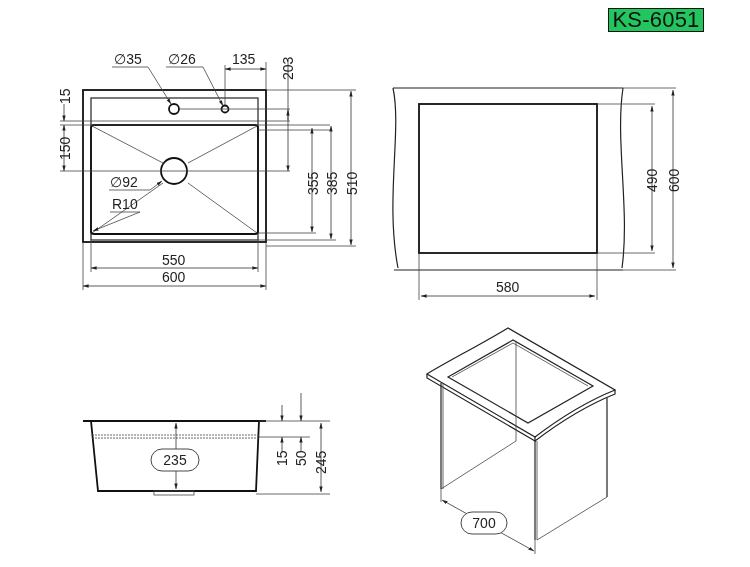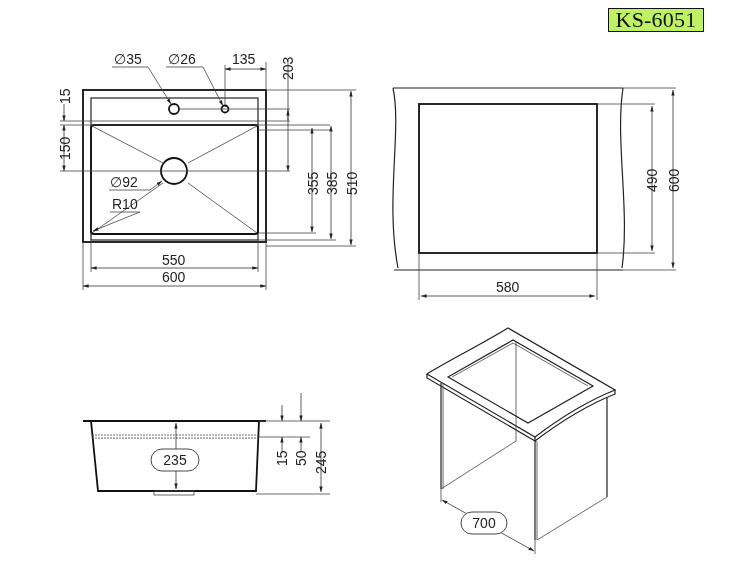--- a/index.html
+++ b/index.html
@@ -1,21 +1,21 @@
 <!DOCTYPE html>
 <html><head>
   <meta charset="utf-8">
   <style>
     html, body { margin: 0; padding: 0; background: #ffffff; }
     body { width: 750px; height: 567px; position: relative; overflow: hidden; font-family: "Liberation Sans", sans-serif; }
     .model-badge {
       position: absolute; left: 608px; top: 8px; width: 96px; height: 24px;
       border: 1.5px solid #111; box-sizing: border-box;
-      font-family: Liberation Serif, serif; font-size: 22px; line-height: 21px;
-      text-align: center; color: #111; background: #bef264; letter-spacing: 0.2px;
+      font-family: Liberation Sans, sans-serif; font-size: 22px; line-height: 21px;
+      text-align: center; color: #111; background: #22c55e; letter-spacing: 0.2px;
     }
     svg { position: absolute; left: 0; top: 0; }
     svg text { font-family: "Liberation Sans", sans-serif; fill: #222; }
     .thick { stroke: #111; stroke-width: 1.8; fill: none; }
     .med { stroke: #222; stroke-width: 1.2; fill: none; }
     .thin { stroke: #444; stroke-width: 0.8; fill: none; }
     .dim { stroke: #333; stroke-width: 0.8; fill: none; }
     .lbl { font-size: 14px; }
   </style>
 </head>

